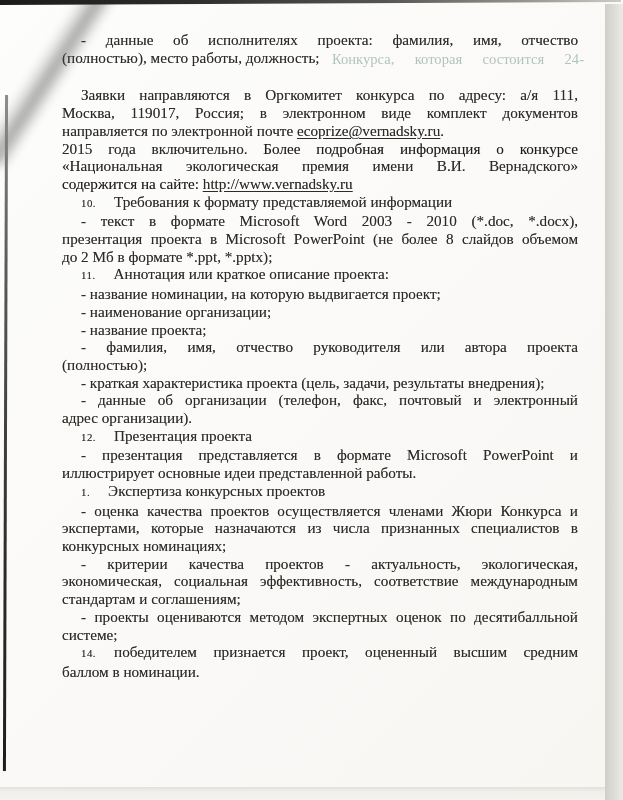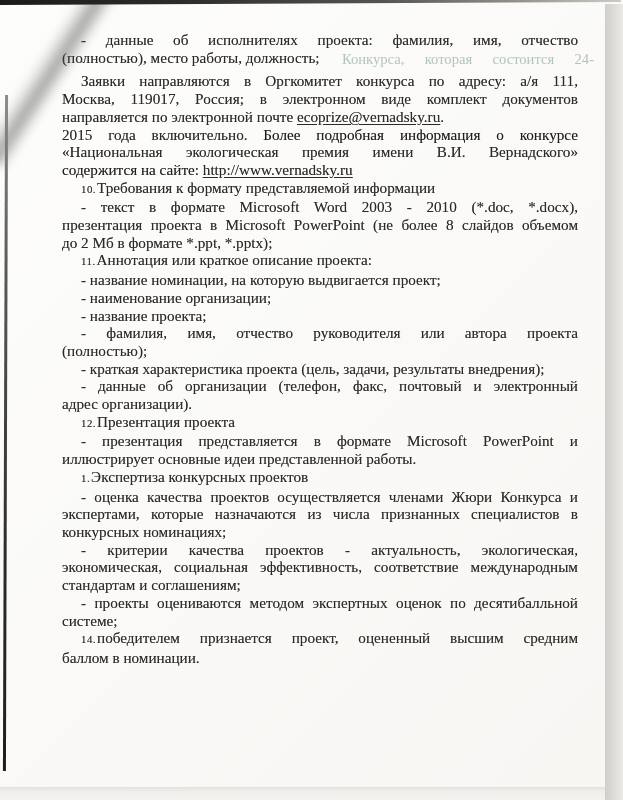--- a/index.html
+++ b/index.html
@@ -18,35 +18,35 @@
     transform:rotate(.18deg);}
   .corner-shadow{position:absolute;left:-55px;top:58px;width:205px;height:34px;
     transform:rotate(123deg);
     background:linear-gradient(to bottom,rgba(0,0,0,0) 0%,rgba(75,75,73,.5) 45%,rgba(125,125,122,.28) 70%,rgba(0,0,0,0) 100%);
     filter:blur(4px);}
   .right-strip{position:absolute;left:605px;top:4px;width:18px;height:796px;
     background:linear-gradient(to right,#cfcfca 0%,#dbd9d4 40%,#ebeae6 100%);}
   .bottom-strip{position:absolute;left:0;top:787px;width:605px;height:13px;
     background:linear-gradient(to bottom,#e3e1dc 0%,#f0efeb 35%,#f3f2ee 100%);}
   
-  .bleed{position:absolute;left:342px;top:51px;width:252px;
+  .bleed{position:absolute;left:332px;top:51px;width:252px;
     color:rgba(122,156,144,.58);font-size:14.6px;line-height:16px;
     text-align:justify;text-align-last:justify;filter:blur(.55px);}
   
   .textcol{position:absolute;left:62px;top:31px;width:516px;
     font-size:15.2px;line-height:17.7px;color:#2d2b28;
     text-shadow:0 0 .4px rgba(70,65,60,.55);}
   .para{margin:0;}
-  .para.gap{margin-top:6px;}
+  .para.gap{margin-top:20px;}
   .line{text-align:left;}
   .line.jl{text-align:justify;text-align-last:justify;}
   .line.first{text-indent:19px;}
   .b{font-weight:normal;color:#201e1c;}
   .u{text-decoration:underline;text-underline-offset:2px;}
-  .marker{font-size:10.8px;margin-right:1px;letter-spacing:.5px;}
+  .marker{font-size:10.8px;margin-right:18px;letter-spacing:.5px;}
 </style>
 </head>
 <body>
 
 <div class="scan">
   <div class="bleed">Конкурса, которая состоится 24-</div>
   <div class="textcol">
       <div class="para">
         <div class="line first jl"><span>- данные об исполнителях проекта: фамилия, имя, отчество</span></div>
         <div class="line"><span>(полностью), место работы, должность;</span></div>

